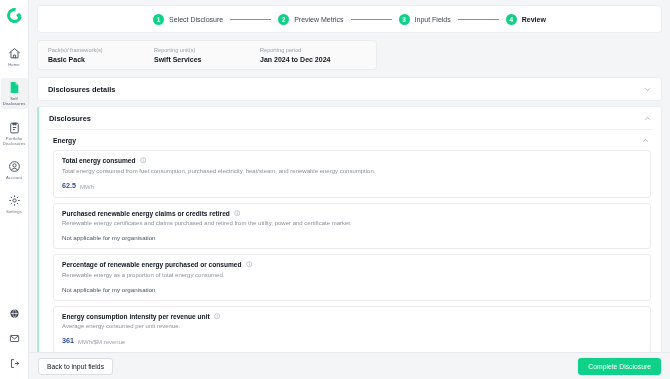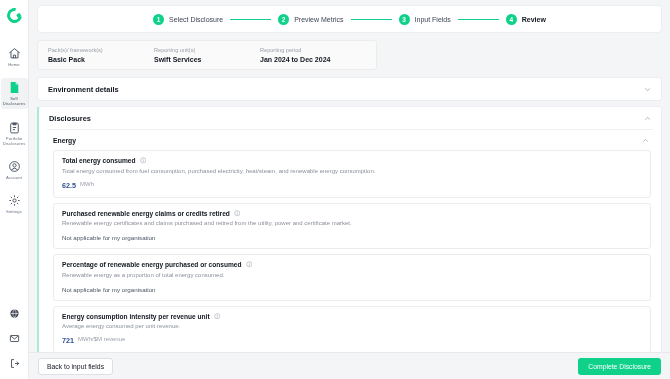--- a/index.html
+++ b/index.html
@@ -120,21 +120,21 @@
   .metrics { padding: 0 2px 0 6px; }
   .card {
     background: #ffffff; border: 1px solid #ececee; border-radius: 3px;
     padding: 6px 8px 7px 8px; margin-bottom: 5px;
   }
   .card-top { display: flex; align-items: center; gap: 4px; }
   .card-title { font-size: 6.6px; font-weight: bold; color: #11161f; }
   .info-ico { width: 6.5px; height: 6.5px; display: block; color: #9aa0aa; }
   .info-ico svg { width: 6.5px; height: 6.5px; display: block; }
   .card-desc { font-size: 6px; color: #8a9099; margin-top: 2.5px; line-height: 8px; }
-  .card-val { margin-top: 6px; display: flex; align-items: flex-start; gap: 4px; }
+  .card-val { margin-top: 6px; display: flex; align-items: flex-end; gap: 4px; }
   .val-num { font-size: 7.2px; font-weight: bold; color: #2f4f8f; }
   .val-unit { font-size: 6px; color: #9aa0aa; }
   .card-na { font-size: 6.2px; color: #4b5563; margin-top: 7px; }
 
   
   .footer {
     height: 27px; background: #f4f5f7;
     border-top: 1px solid #e7e9ec;
     display: flex; align-items: center; justify-content: space-between;
     padding: 0 9px;
@@ -276,21 +276,21 @@
         <div class="sum-col">
           <div class="sum-k">Reporting period</div>
           <div class="sum-v">Jan 2024 to Dec 2024</div>
         </div>
       </div>
 
       <div class="acc-wrap">
 
         <div class="acc">
           <div class="acc-head">
-            <span class="acc-title">Environment details</span>
+            <span class="acc-title">Disclosures details</span>
             <span class="chev">
               <svg viewBox="0 0 24 24" fill="none" stroke="#9aa0aa" stroke-width="2.6" stroke-linecap="round" stroke-linejoin="round">
                   <path d="m5 9 7 7 7-7"></path>
                 </svg>
             </span>
           </div>
         </div>
 
         <div class="acc open-env">
           <div class="acc-head">
@@ -369,21 +369,21 @@
                     <span class="info-ico">
                       <svg viewBox="0 0 24 24" fill="none" stroke="#9aa0aa" stroke-width="2">
                           <circle cx="12" cy="12" r="9.5"></circle>
                           <path d="M12 10.5v6" stroke-linecap="round"></path>
                           <circle cx="12" cy="7" r="1.2" fill="#9aa0aa" stroke="none"></circle>
                         </svg>
                     </span>
                   </div>
                   <div class="card-desc">Average energy consumed per unit revenue.</div>
                   <div class="card-val">
-                    <span class="val-num">721</span>
+                    <span class="val-num">361</span>
                     <span class="val-unit">MWh/$M revenue</span>
                   </div>
                 </div>
 
               </div>
             </div>
           </div>
         </div>
 
       </div>

